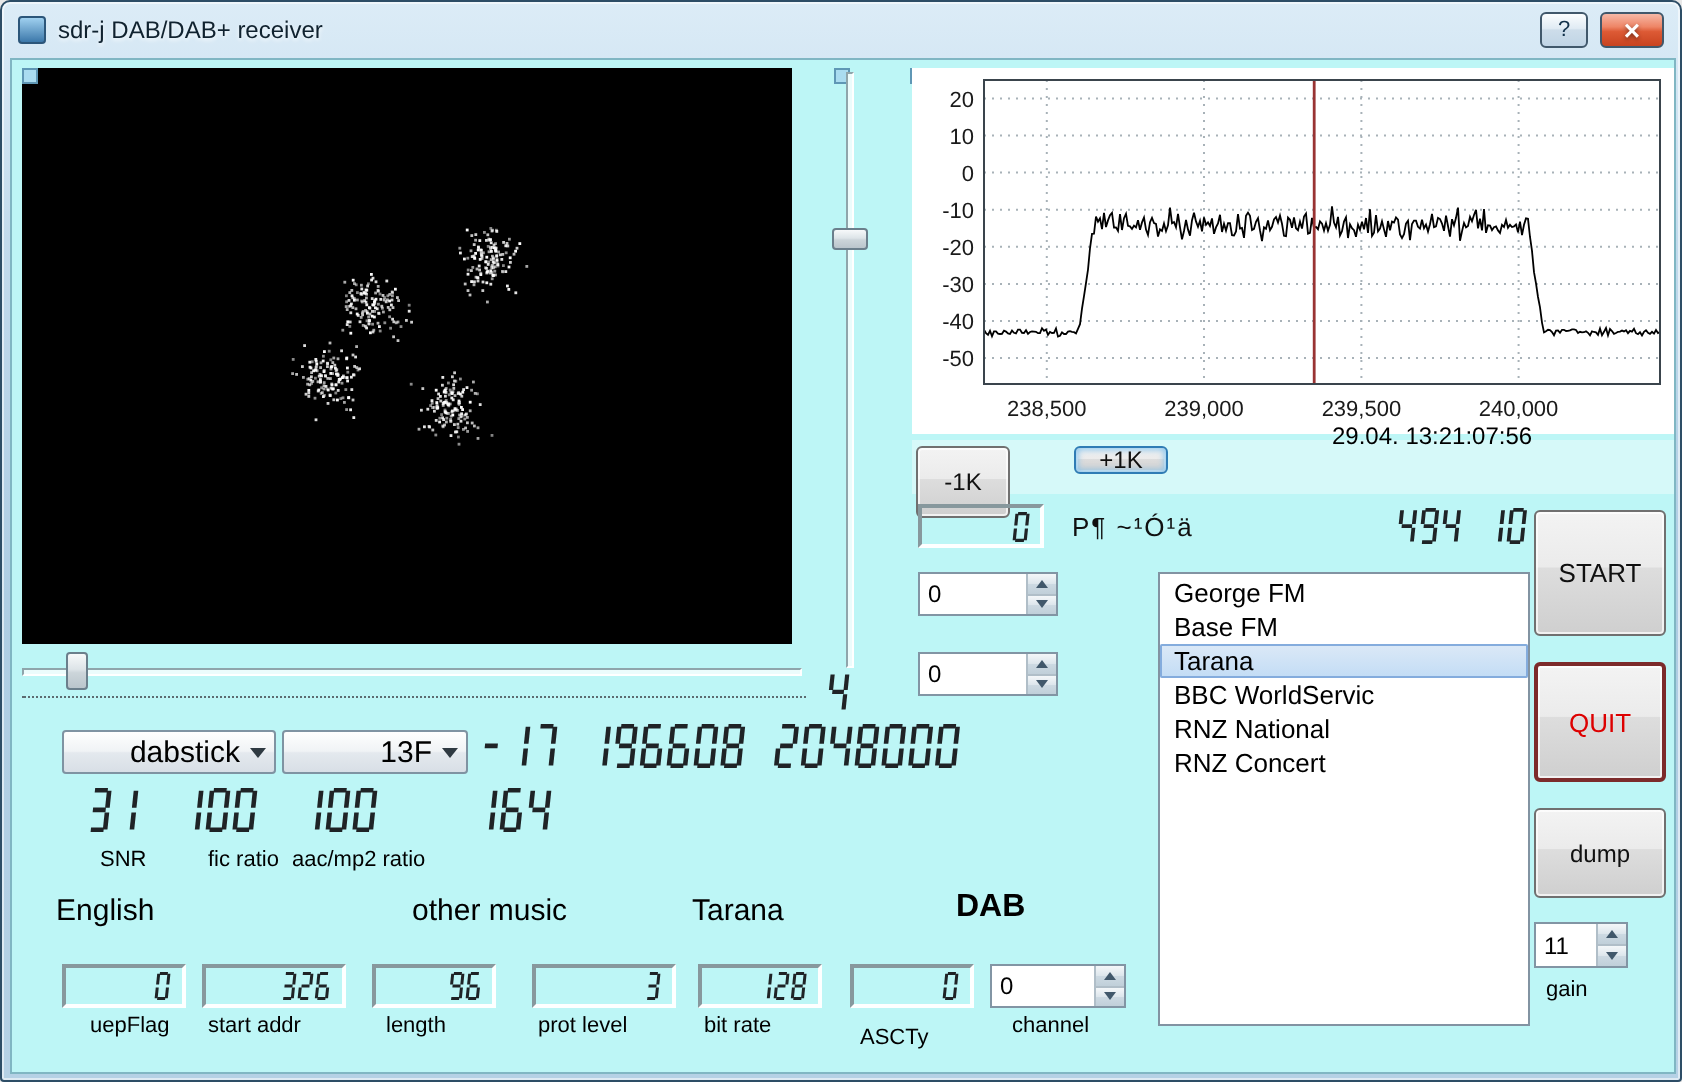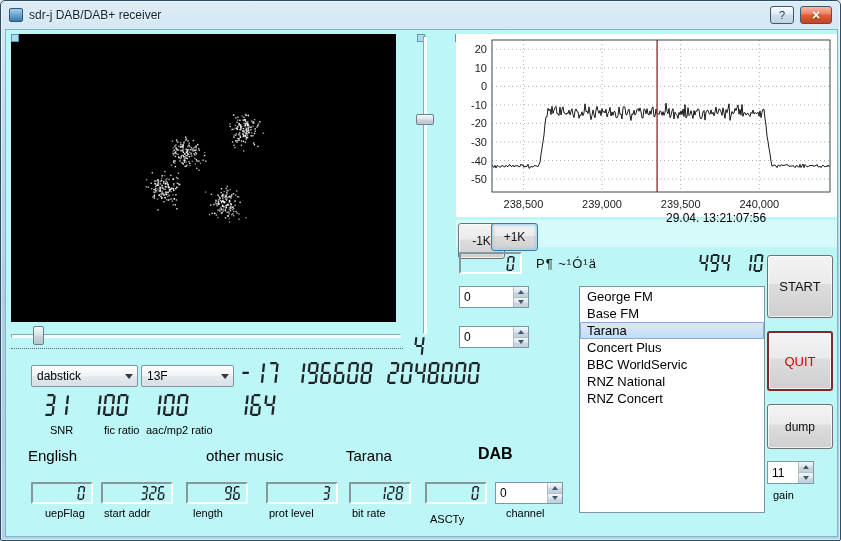--- a/index.html
+++ b/index.html
@@ -38,22 +38,22 @@
   .lcd-frame{border-top:2px solid #87989d;border-left:2px solid #87989d;border-bottom:2px solid #feffff;border-right:2px solid #feffff;
     display:flex;align-items:center;justify-content:flex-end;padding:0 3px;}
   .spin{background:#fff;border:1px solid #8295a4;display:flex;align-items:stretch;}
   .spin-val{flex:1;font-size:12px;color:#000;display:flex;align-items:center;padding-left:4px;}
   .spin-btns{width:15px;display:flex;flex-direction:column;border-left:1px solid #b0bec8;}
   .spin-btn{flex:1;display:flex;align-items:center;justify-content:center;cursor:pointer;
     background:linear-gradient(180deg,#f4f7f9,#dde6ec 48%,#ccd9e2 52%,#c0cfd9);}
   .spin-btn + .spin-btn{border-top:1px solid #b0bec8;}
   .tri-up{width:0;height:0;border-left:3px solid transparent;border-right:3px solid transparent;border-bottom:4px solid #41586b;}
   .tri-down{width:0;height:0;border-left:3px solid transparent;border-right:3px solid transparent;border-top:4px solid #41586b;}
-  .combo{border:1px solid #7f93a2;border-radius:2px;display:flex;align-items:center;cursor:pointer;font-size:12px;color:#000;
-    background:linear-gradient(180deg,#fefefe,#f0f3f5 48%,#e4e9ee 52%,#d8dfe6);}
+  .combo{border:1px solid #7f93a2;border-radius:2px;display:flex;align-items:center;cursor:pointer;font-size:15px;color:#000;
+    background:linear-gradient(180deg,#fefefe,#f0f3f5 48%,#e4e9ee 52%,#d8dfe6);text-align:right;}
   .combo-val{flex:1;padding-left:5px;white-space:nowrap;overflow:hidden;}
   .combo-arrow-zone{width:17px;display:flex;align-items:center;justify-content:center;align-self:stretch;}
   .tri-combo{width:0;height:0;border-left:4px solid transparent;border-right:4px solid transparent;border-top:5px solid #2f3a42;}
   .hslider .hgroove{position:absolute;left:0;right:0;top:8px;height:4px;background:#ecfcfc;
     border-top:1px solid #8fa5ab;border-left:1px solid #8fa5ab;border-bottom:1px solid #fff;border-right:1px solid #fff;}
   .hslider .hhandle{position:absolute;top:0;width:11px;height:19px;border:1px solid #6b7f8c;border-radius:2px;
     background:linear-gradient(180deg,#f7f9fa,#dde4e8 45%,#ccd5da 55%,#bac5cc);}
   .vslider .vgroove{position:absolute;left:7px;top:0;bottom:0;width:4px;background:#ecfcfc;
     border-top:1px solid #8fa5ab;border-left:1px solid #8fa5ab;border-bottom:1px solid #fff;border-right:1px solid #fff;}
   .vslider .vhandle{position:absolute;left:0;width:18px;height:11px;border:1px solid #6b7f8c;border-radius:2px;
@@ -690,21 +690,21 @@
           <text x="224.7" y="174" text-anchor="middle" font-size="11" fill="#1a1a1a" font-family="Liberation Sans, sans-serif">239,500</text>
           <line x1="303.3" x2="303.3" y1="6" y2="158" stroke="#a8b2b8" stroke-dasharray="1,3"></line>
           <text x="303.3" y="174" text-anchor="middle" font-size="11" fill="#1a1a1a" font-family="Liberation Sans, sans-serif">240,000</text>
           <polyline points="36,130.9 37,132.6 38,133.4 39,131.4 40,134.1 41,131.7 42,131.7 43,132.8 44,133.0 45,132.9 46,131.3 47,131.8 48,132.7 49,133.0 50,131.3 51,132.4 52,132.7 53,130.8 54,130.8 55,132.4 56,132.5 57,131.1 58,132.9 59,132.0 60,131.7 61,131.8 62,131.9 63,132.6 64,132.6 65,130.1 66,131.4 67,130.8 68,133.4 69,132.0 70,132.5 71,132.4 72,130.2 73,134.3 74,133.9 75,132.2 76,133.0 77,133.0 78,131.8 79,131.6 80,131.9 81,132.1 82,132.7 83,130.4 84,128.1 85,120.3 86,114.1 87,107.5 88,100.8 89,90.2 90,82.9 91,82.8 92,74.3 93,76.8 94,75.1 95,80.6 96,72.4 97,79.5 98,76.2 99,73.6 100,72.4 101,79.8 102,79.7 103,81.5 104,73.1 105,81.0 106,75.1 107,72.9 108,78.9 109,79.2 110,80.5 111,78.8 112,79.7 113,76.1 114,80.9 115,77.2 116,74.8 117,80.8 118,83.5 119,77.1 120,74.9 121,77.5 122,77.9 123,84.3 124,80.7 125,81.5 126,77.8 127,81.6 128,78.7 129,69.8 130,77.6 131,77.0 132,79.6 133,72.9 134,79.7 135,85.7 136,81.5 137,76.0 138,80.7 139,83.8 140,76.1 141,72.4 142,76.7 143,79.4 144,76.4 145,81.7 146,74.7 147,78.4 148,77.2 149,79.0 150,75.2 151,82.9 152,79.7 153,77.7 154,73.4 155,82.0 156,77.9 157,81.3 158,77.6 159,77.6 160,83.6 161,83.8 162,81.7 163,73.0 164,80.3 165,80.0 166,84.9 167,73.9 168,72.3 169,73.9 170,81.0 171,80.4 172,76.9 173,75.1 174,81.2 175,86.5 176,79.7 177,80.4 178,76.2 179,81.1 180,79.4 181,75.7 182,74.5 183,77.3 184,73.8 185,77.9 186,83.9 187,84.1 188,74.8 189,75.9 190,79.9 191,74.7 192,80.1 193,81.1 194,76.8 195,80.3 196,74.3 197,72.8 198,82.8 199,82.4 200,74.9 201,80.0 202,79.4 203,80.6 204,76.7 205,77.8 206,81.3 207,77.6 208,81.4 209,78.4 210,69.2 211,77.3 212,79.7 213,74.4 214,83.7 215,81.6 216,76.8 217,74.7 218,85.0 219,78.2 220,80.1 221,81.1 222,84.4 223,78.3 224,80.9 225,76.8 226,80.7 227,75.0 228,82.5 229,70.6 230,84.0 231,82.4 232,73.6 233,81.7 234,80.3 235,76.7 236,80.7 237,84.4 238,76.5 239,81.1 240,76.8 241,77.3 242,74.7 243,75.8 244,83.2 245,85.0 246,83.1 247,77.8 248,76.4 249,86.1 250,78.0 251,76.3 252,76.3 253,79.4 254,80.3 255,75.9 256,80.1 257,78.3 258,81.8 259,78.1 260,73.0 261,79.6 262,79.2 263,74.9 264,75.5 265,77.8 266,81.4 267,73.8 268,79.0 269,84.3 270,75.6 271,78.7 272,74.9 273,69.8 274,86.4 275,81.7 276,77.5 277,79.7 278,79.0 279,74.4 280,76.6 281,73.5 282,70.9 283,80.2 284,75.3 285,81.2 286,70.5 287,82.4 288,78.6 289,78.8 290,81.1 291,79.6 292,79.2 293,81.2 294,82.5 295,78.4 296,79.5 297,76.0 298,79.9 299,78.4 300,79.5 301,79.2 302,78.2 303,82.2 304,76.8 305,83.6 306,78.4 307,75.2 308,75.4 309,84.5 310,91.4 311,102.1 312,107.7 313,114.5 314,119.7 315,127.3 316,132.2 317,131.6 318,130.9 319,131.1 320,132.0 321,133.6 322,131.3 323,131.2 324,132.4 325,130.9 326,130.9 327,131.5 328,131.4 329,131.2 330,130.7 331,130.7 332,131.0 333,132.5 334,131.9 335,132.2 336,132.1 337,131.6 338,132.4 339,133.7 340,131.7 341,132.0 342,132.2 343,133.4 344,130.3 345,133.6 346,131.9 347,130.0 348,133.7 349,130.5 350,131.5 351,132.9 352,132.5 353,131.9 354,131.8 355,131.3 356,131.7 357,131.1 358,132.6 359,131.4 360,131.8 361,130.4 362,132.6 363,133.1 364,132.1 365,133.7 366,131.9 367,131.1 368,132.4 369,132.9 370,131.9 371,132.8 372,131.0 373,132.5 374,132.0 " fill="none" stroke="#000000" stroke-width="0.9"></polyline>
           <line x1="201.1" x2="201.1" y1="6" y2="158" stroke="#993333" stroke-width="1.4"></line>
           <rect x="36" y="6" width="338" height="152" fill="none" stroke="#3a444c" stroke-width="1"></rect>
         </svg></div>
 
     <div class="band" style="left:450px;top:190px;width:381px;height:27px"></div>
     <div class="btn" style="left:452px;top:193px;width:47px;height:36px">-1K</div>
-    <div class="btn focused" style="left:485px;top:193px;width:47px;height:28px">+1K</div>
+    <div class="btn focused" style="left:531px;top:193px;width:47px;height:14px">+1K</div>
     <div class="text datetime" style="left:660px;top:180px">29.04. 13:21:07:56</div>
 
     <div class="lcd-frame" style="left:453px;top:222px;width:63px;height:22px">
       <div class="lcd">
           <svg width="11" height="15">
             <g transform="translate(1.8,0) skewX(-6)" fill="#1f2326">
               <rect x="1.3" y="0.0" width="4.4" height="1.6"></rect>
               <rect x="5.5" y="0.9" width="1.6" height="5.8"></rect>
               <rect x="5.5" y="8.3" width="1.6" height="5.8"></rect>
               <rect x="1.3" y="13.4" width="4.4" height="1.6"></rect>
@@ -768,21 +768,20 @@
         <span class="spin-btn">
             <i class="tri-down"></i>
           </span>
       </span>
     </div>
 
     <div class="listbox" style="left:573px;top:256px;width:186px;height:227px">
         <div class="list-item">George FM</div>
         <div class="list-item">Base FM</div>
         <div class="list-item selected">Tarana</div>
-        <div class="list-item">Concert Plus</div>
         <div class="list-item">BBC WorldServic</div>
         <div class="list-item">RNZ National</div>
         <div class="list-item">RNZ Concert</div>
       </div>
 
     <div class="spin" style="left:761px;top:431px;width:47px;height:23px">
       <span class="spin-val">11</span>
       <span class="spin-btns">
         <span class="spin-btn">
             <i class="tri-up"></i>

